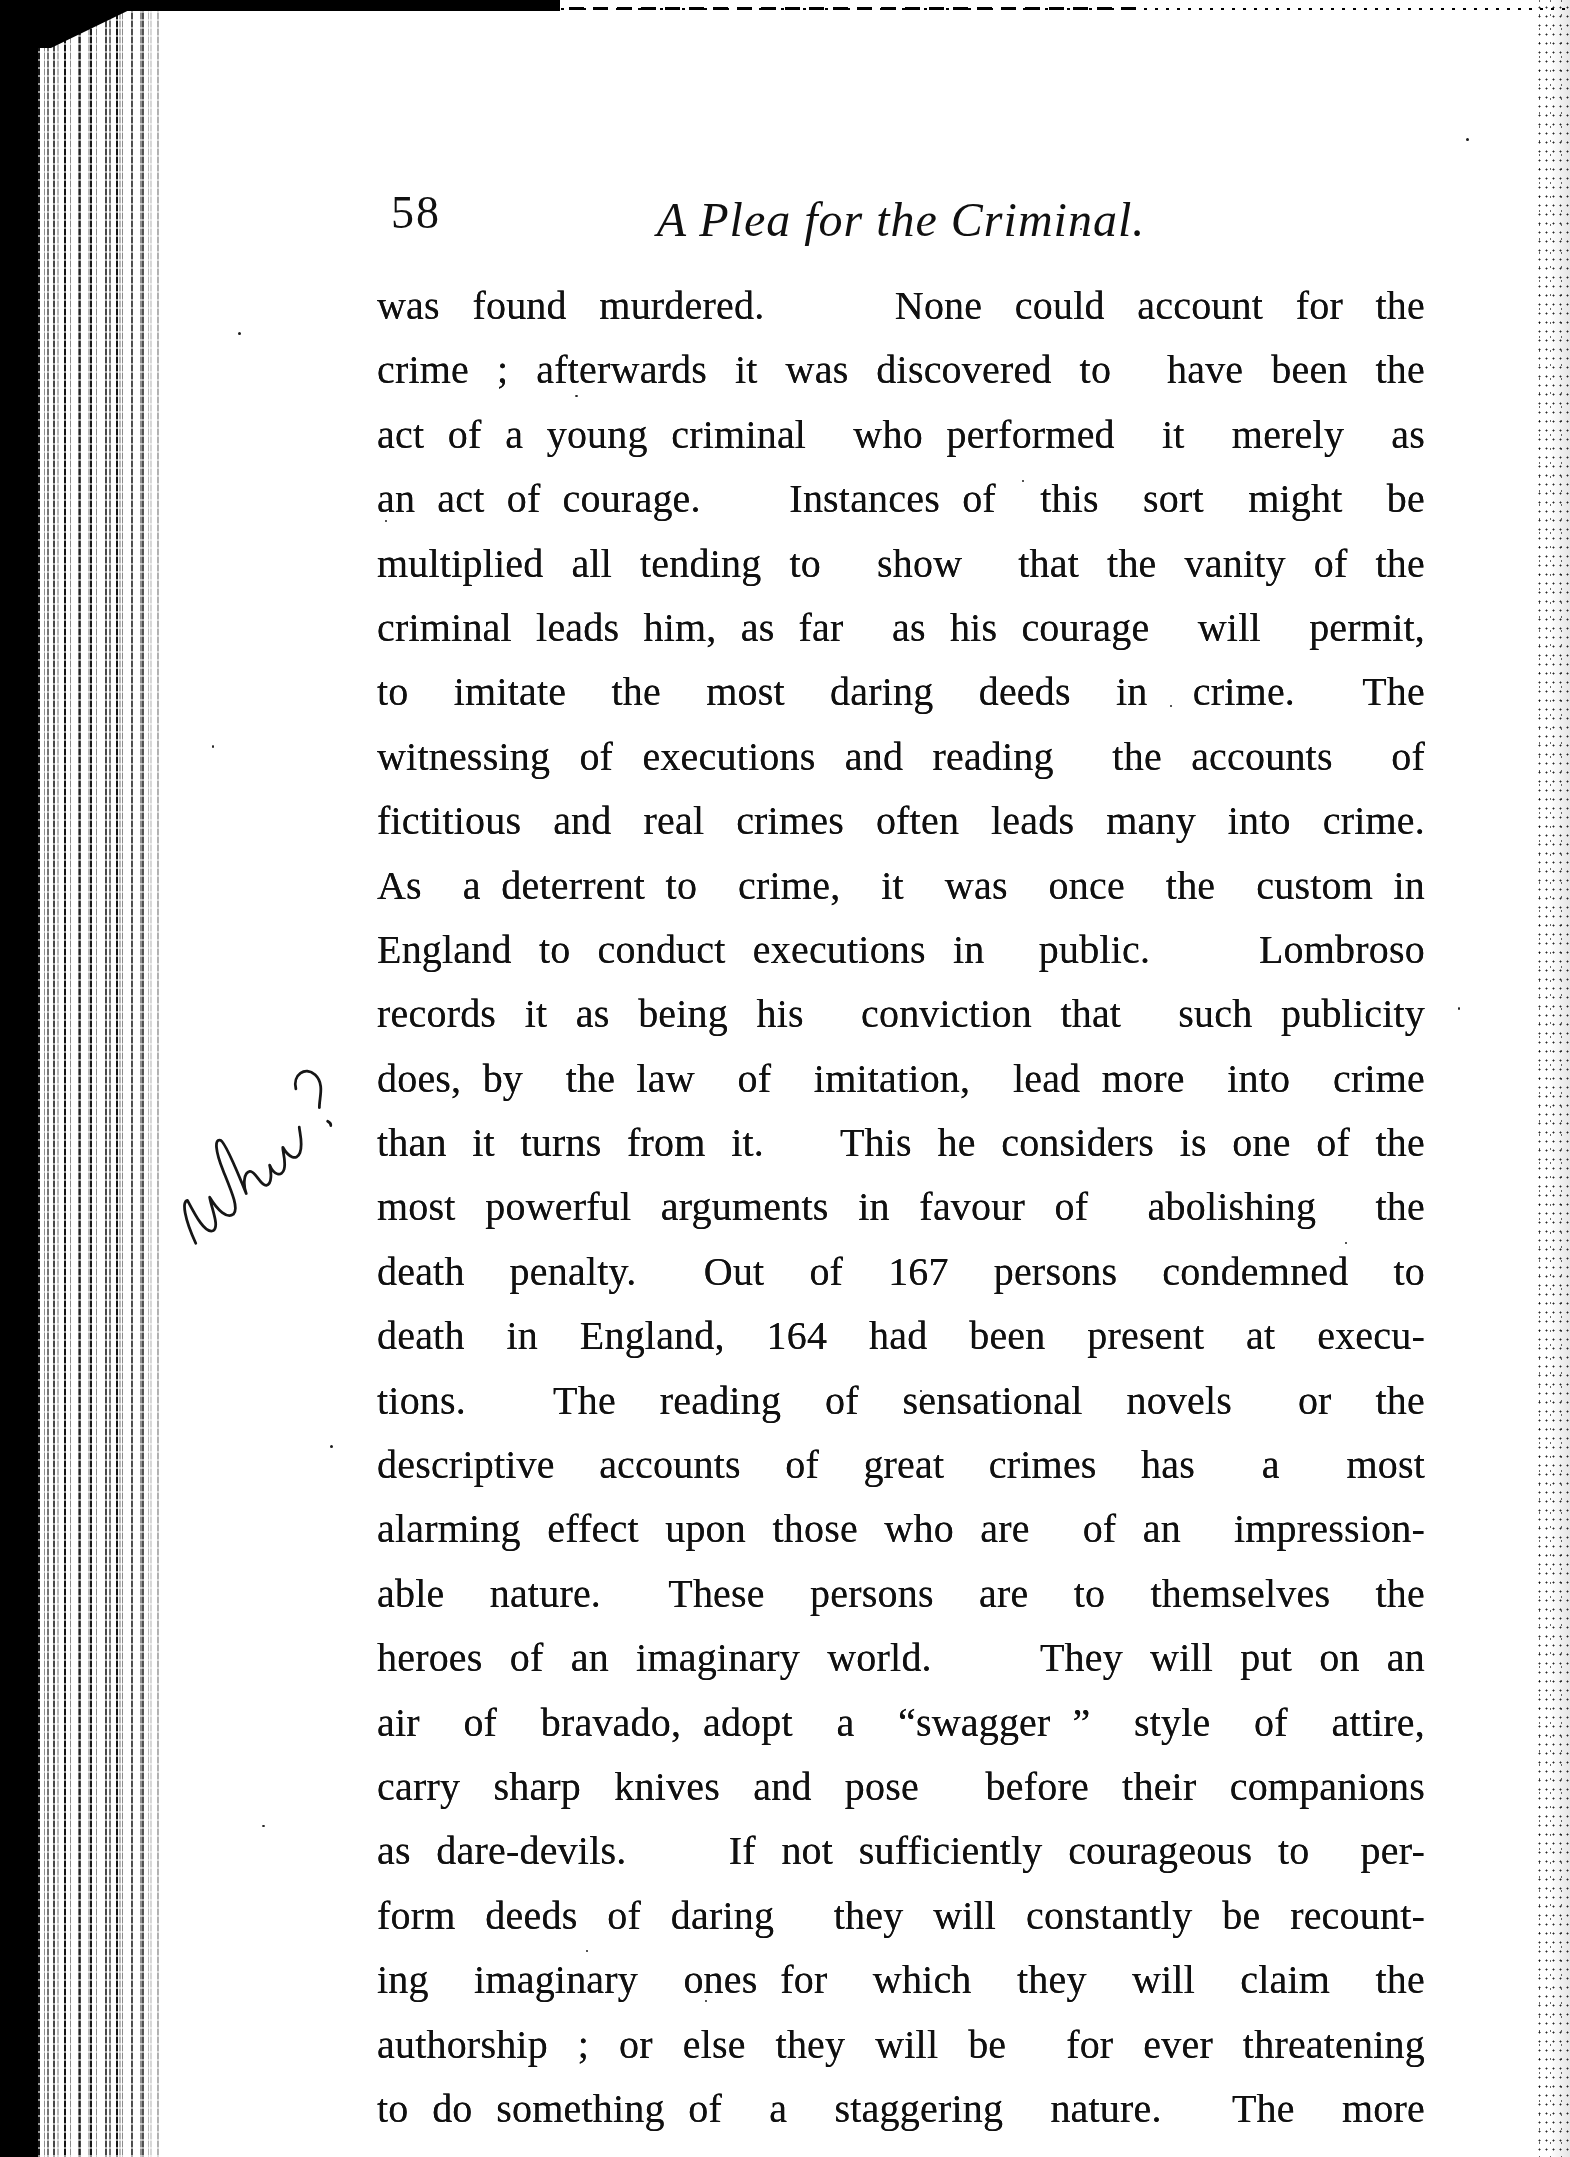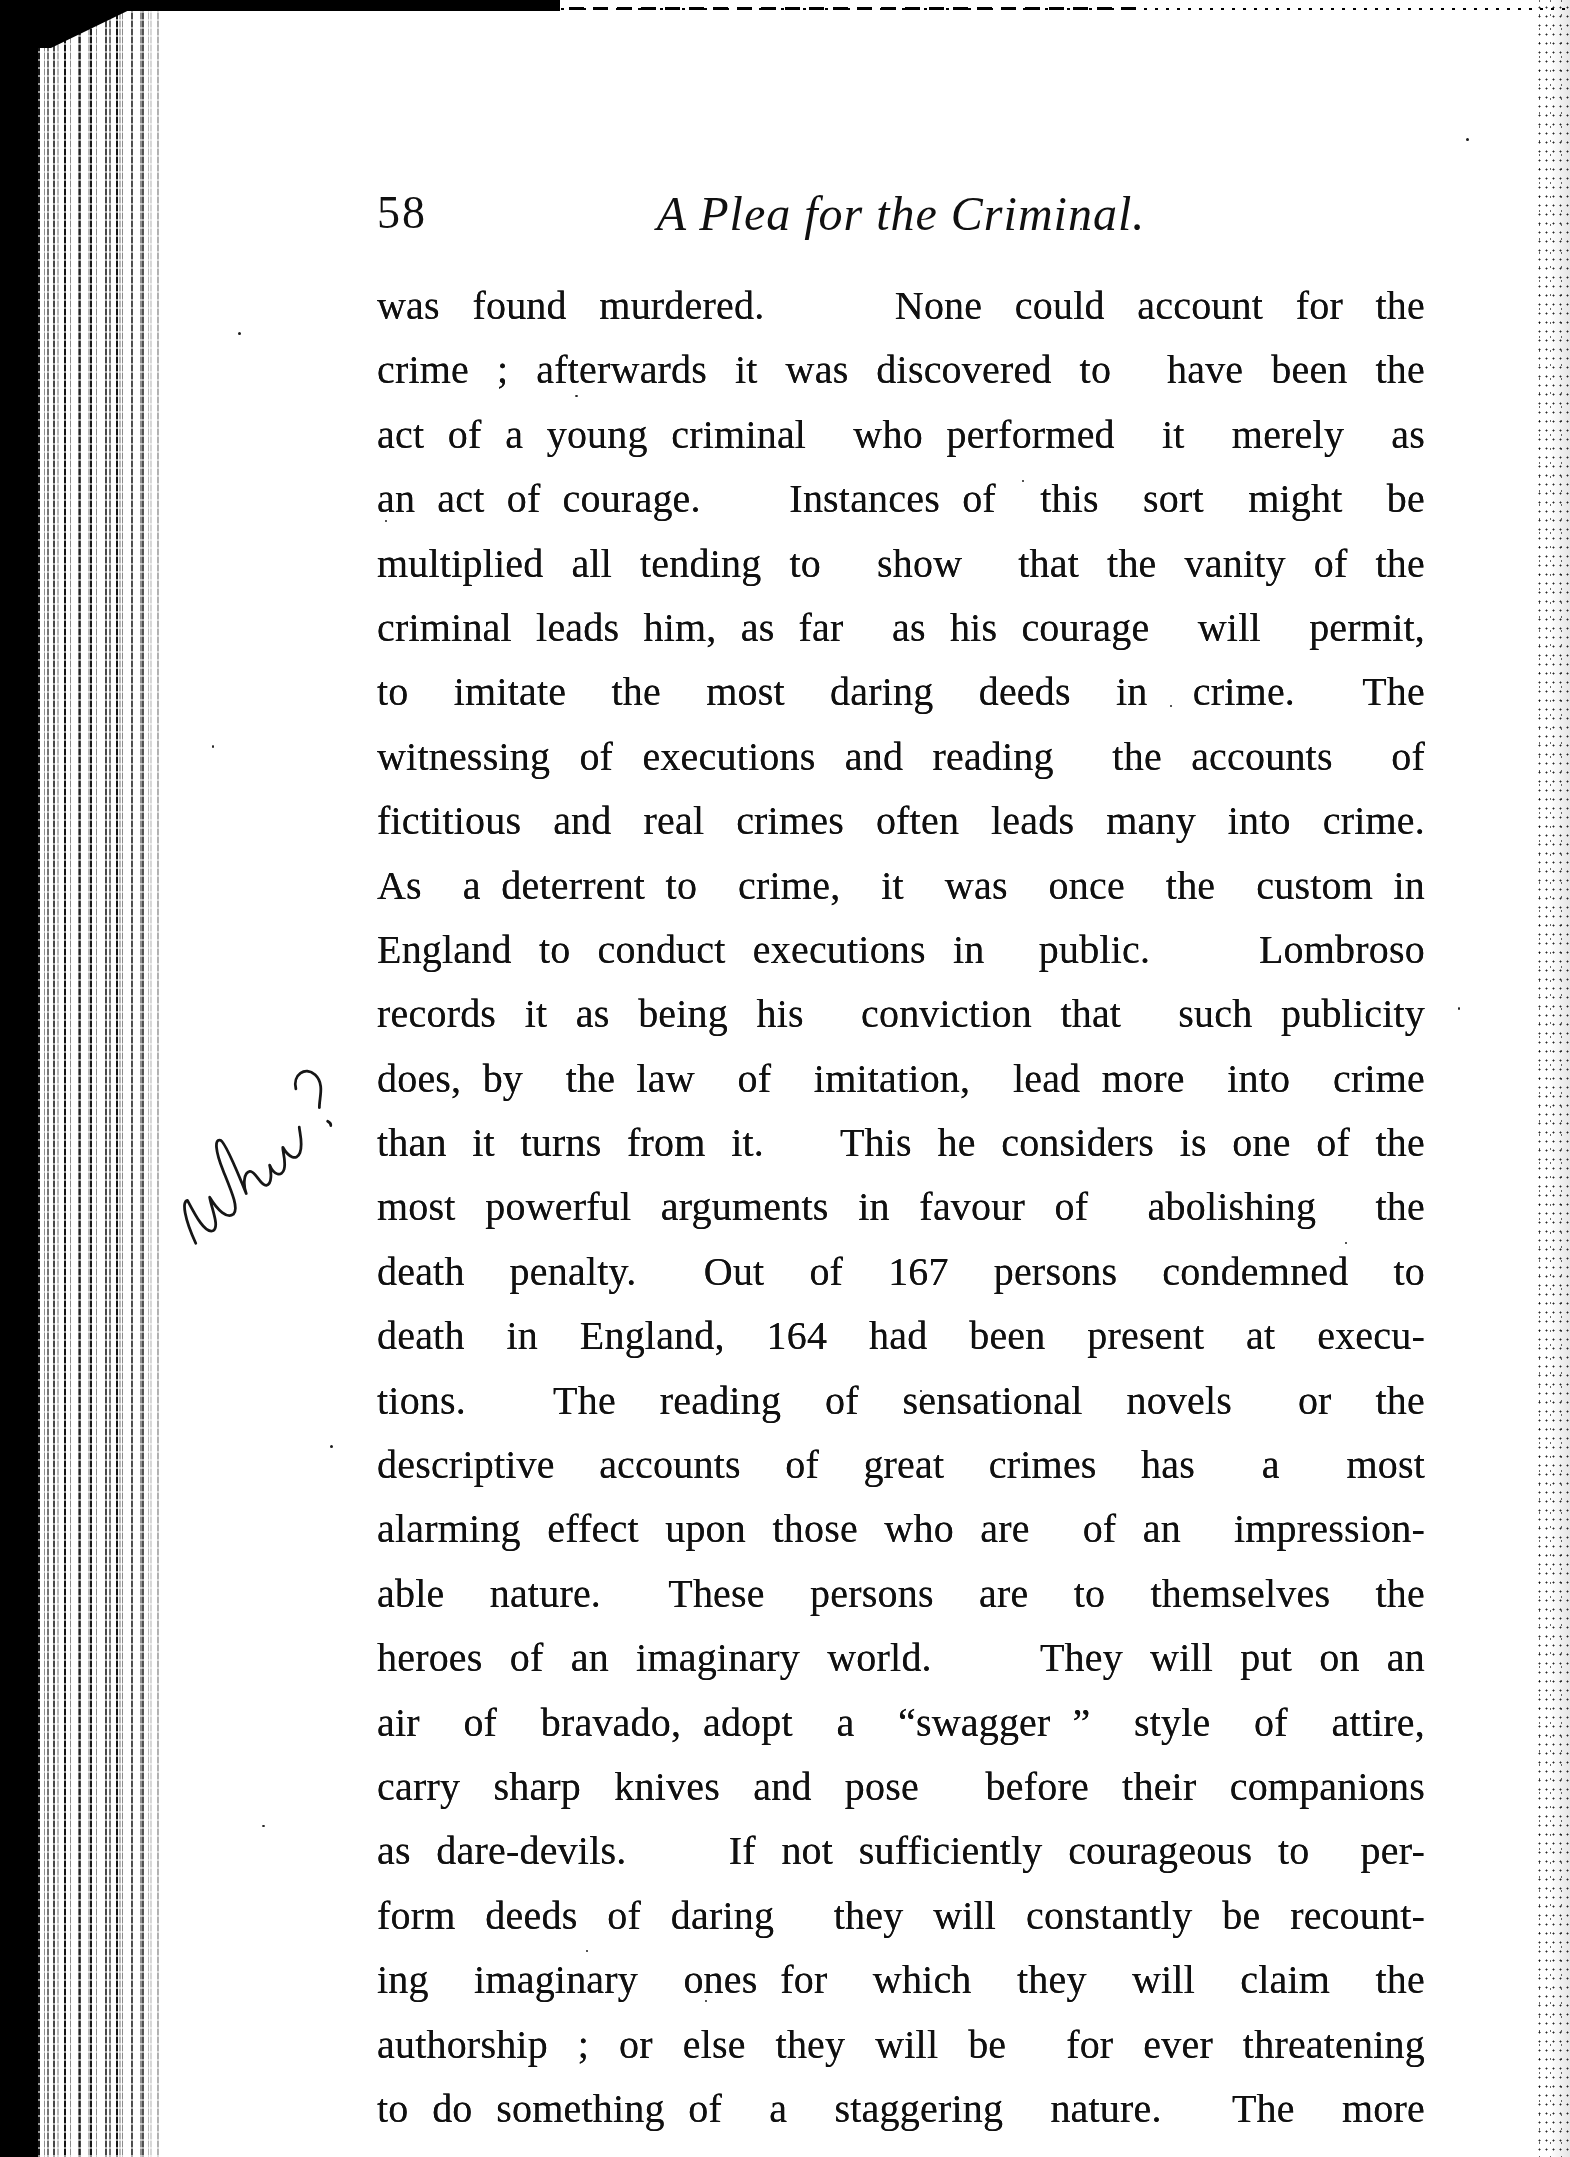--- a/index.html
+++ b/index.html
@@ -50,24 +50,24 @@
       radial-gradient(circle, rgba(0,0,0,.6) 0.8px, rgba(0,0,0,0) 1px);
     background-size:100% 100%, 7px 9px, 11px 14px;
     background-position:0 0, 14px 3px, 20px 8px;
   }
   .speck{position:absolute;background:#1c1c1c;border-radius:50%;}
   
   .page-header{
     position:absolute;left:377px;top:182px;width:1048px;height:60px;
   }
   .page-number{
-    position:absolute;left:0;top:4px;font-size:46px;letter-spacing:2px;
+    position:absolute;left:14px;top:4px;font-size:46px;letter-spacing:2px;
   }
   .running-title{
-    position:absolute;left:50%;transform:translateX(-50%);top:4px;
+    position:absolute;left:50%;transform:translateX(-50%);top:10px;
     font-style:italic;font-size:48px;white-space:nowrap;letter-spacing:1px;
   }
   .body-text{
     position:absolute;left:377px;top:270px;width:1048px;
     font-size:40px;line-height:56.4px;
     text-shadow:0 0 0.6px rgba(0,0,0,.85);
     letter-spacing:0.2px;
   }
   .tline{
     text-align:justify;text-align-last:justify;white-space:pre-wrap;

